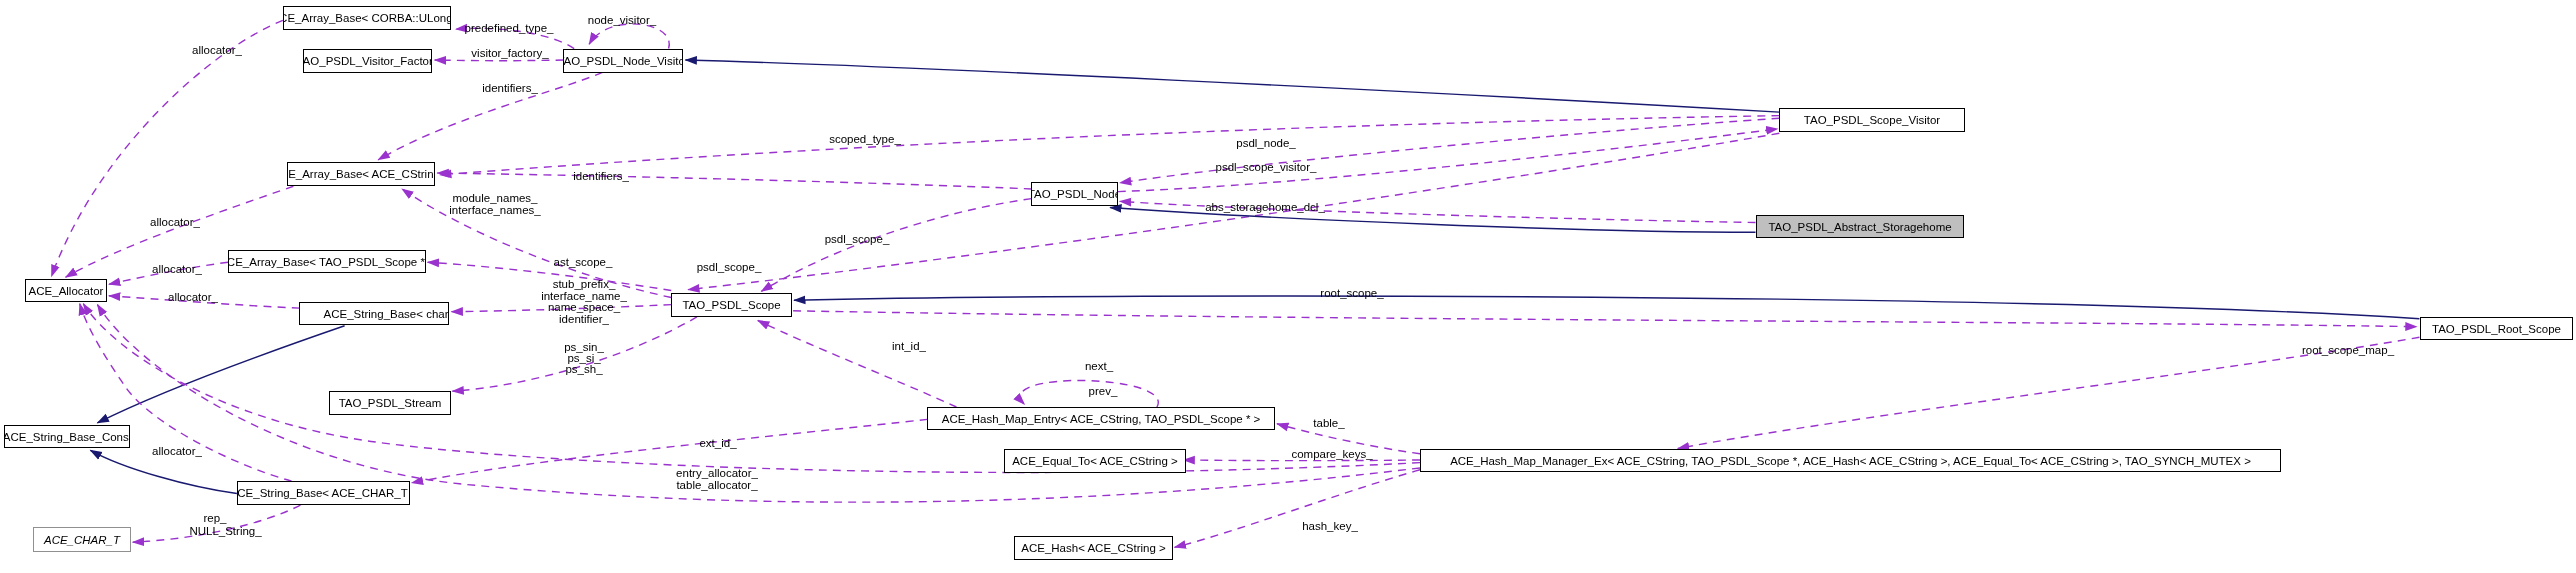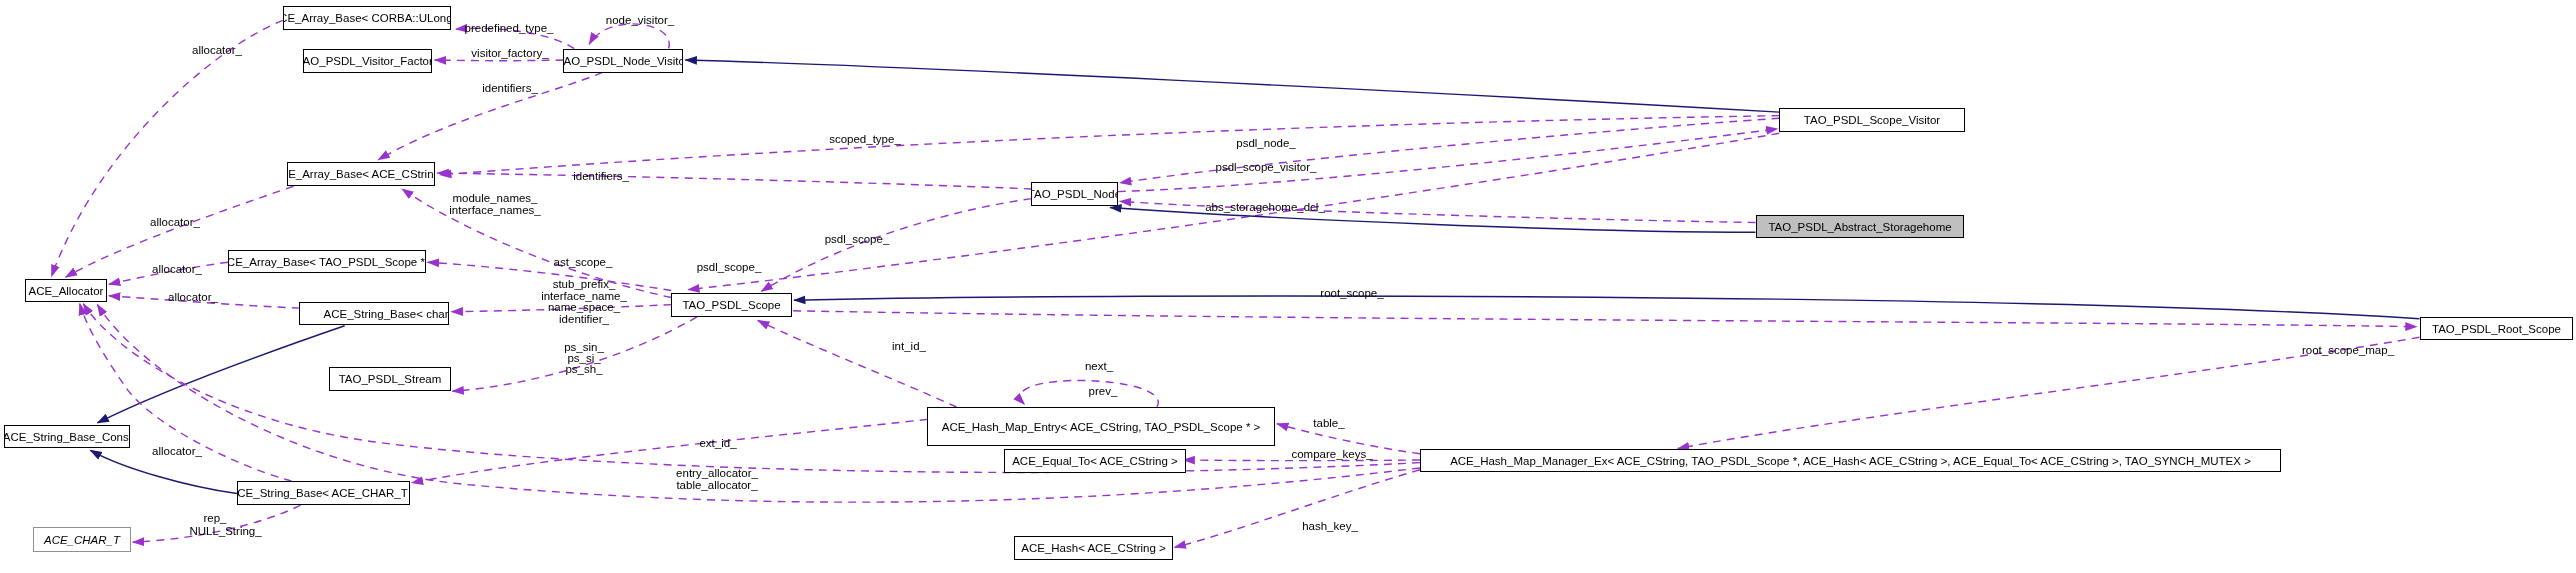--- a/index.html
+++ b/index.html
@@ -66,21 +66,21 @@
         <path d="M330,545 C262,526 172,480 143,440 C122,410 98,372 90,344" class="edge usage" marker-end="url(#arrow-usage)"></path>
         <path d="M268,559 C212,551 140,531 102,510" class="edge inheritance" marker-end="url(#arrow-inheritance)"></path>
         <path d="M1988,263 C1800,263 1452,249 1257,235" class="edge inheritance" marker-end="url(#arrow-inheritance)"></path>
         <path d="M2015,127 C1600,103 1010,74 776,68" class="edge inheritance" marker-end="url(#arrow-inheritance)"></path>
         <path d="M2740,382 C2520,420 2090,472 1900,508" class="edge usage" marker-end="url(#arrow-usage)"></path>
       </g>
   </svg>
   <div id="labels-layer">
       <div class="edge-label" style="left: 217px; top: 51px;">allocator_</div>
       <div class="edge-label" style="left: 509px; top: 29px;">predefined_type_</div>
-      <div class="edge-label" style="left: 640px; top: 21px; text-align: center;">node_visitor_</div>
+      <div class="edge-label" style="left: 622px; top: 21px; text-align: center;">node_visitor_</div>
       <div class="edge-label" style="left: 510px; top: 54px;">visitor_factory_</div>
       <div class="edge-label" style="left: 510px; top: 89px;">identifiers_</div>
       <div class="edge-label" style="left: 865px; top: 140px;">scoped_type_</div>
       <div class="edge-label" style="left: 1266px; top: 144px;">psdl_node_</div>
       <div class="edge-label" style="left: 1266px; top: 168px;">psdl_scope_visitor_</div>
       <div class="edge-label" style="left: 1265px; top: 208px;">abs_storagehome_dcl_</div>
       <div class="edge-label" style="left: 601px; top: 177px;">identifiers_</div>
       <div class="edge-label" style="left: 857px; top: 240px;">psdl_scope_</div>
       <div class="edge-label" style="left: 729px; top: 268px;">psdl_scope_</div>
       <div class="edge-label" style="left: 175px; top: 223px;">allocator_</div>
@@ -117,22 +117,22 @@
       <div class="node" style="left: 563px; top: 49px; width: 120px; height: 24px;">TAO_PSDL_Node_Visitor</div>
       <div class="node" style="left: 1779px; top: 108px; width: 186px; height: 24px;">TAO_PSDL_Scope_Visitor</div>
       <div class="node" style="left: 287px; top: 162px; width: 148px; height: 24px;">ACE_Array_Base&lt; ACE_CString &gt;</div>
       <div class="node" style="left: 1031px; top: 182px; width: 87px; height: 24px;">TAO_PSDL_Node</div>
       <div class="node highlight" style="left: 1756px; top: 215px; width: 208px; height: 23px;">TAO_PSDL_Abstract_Storagehome</div>
       <div class="node" style="left: 25px; top: 279px; width: 82px; height: 23px;">ACE_Allocator</div>
       <div class="node" style="left: 228px; top: 250px; width: 198px; height: 23px;">ACE_Array_Base&lt; TAO_PSDL_Scope * &gt;</div>
       <div class="node" style="left: 299px; top: 302px; width: 150px; height: 23px; padding-left: 34px;">ACE_String_Base&lt; char &gt;</div>
       <div class="node" style="left: 671px; top: 293px; width: 121px; height: 24px;">TAO_PSDL_Scope</div>
       <div class="node" style="left: 2420px; top: 317px; width: 153px; height: 23px;">TAO_PSDL_Root_Scope</div>
-      <div class="node" style="left: 329px; top: 367px; width: 122px; height: 24px;">TAO_PSDL_Stream</div>
-      <div class="node" style="left: 927px; top: 407px; width: 348px; height: 39px;">ACE_Hash_Map_Entry&lt; ACE_CString, TAO_PSDL_Scope * &gt;</div>
+      <div class="node" style="left: 329px; top: 391px; width: 122px; height: 24px;">TAO_PSDL_Stream</div>
+      <div class="node" style="left: 927px; top: 407px; width: 348px; height: 23px;">ACE_Hash_Map_Entry&lt; ACE_CString, TAO_PSDL_Scope * &gt;</div>
       <div class="node" style="left: 4.4px; top: 425px; width: 126px; height: 23px;">ACE_String_Base_Const</div>
       <div class="node" style="left: 1004px; top: 449px; width: 182px; height: 24px;">ACE_Equal_To&lt; ACE_CString &gt;</div>
       <div class="node" style="left: 1420px; top: 449px; width: 861px; height: 23px;">ACE_Hash_Map_Manager_Ex&lt; ACE_CString, TAO_PSDL_Scope *, ACE_Hash&lt; ACE_CString &gt;, ACE_Equal_To&lt; ACE_CString &gt;, TAO_SYNCH_MUTEX &gt;</div>
       <div class="node" style="left: 237px; top: 481px; width: 173px; height: 24px;">ACE_String_Base&lt; ACE_CHAR_T &gt;</div>
       <div class="node undoc" style="left: 33px; top: 527px; width: 98px; height: 25px; font-style: italic;">ACE_CHAR_T</div>
       <div class="node" style="left: 1014px; top: 536px; width: 159px; height: 24px;">ACE_Hash&lt; ACE_CString &gt;</div>
     </div>
 </div>
 
 

